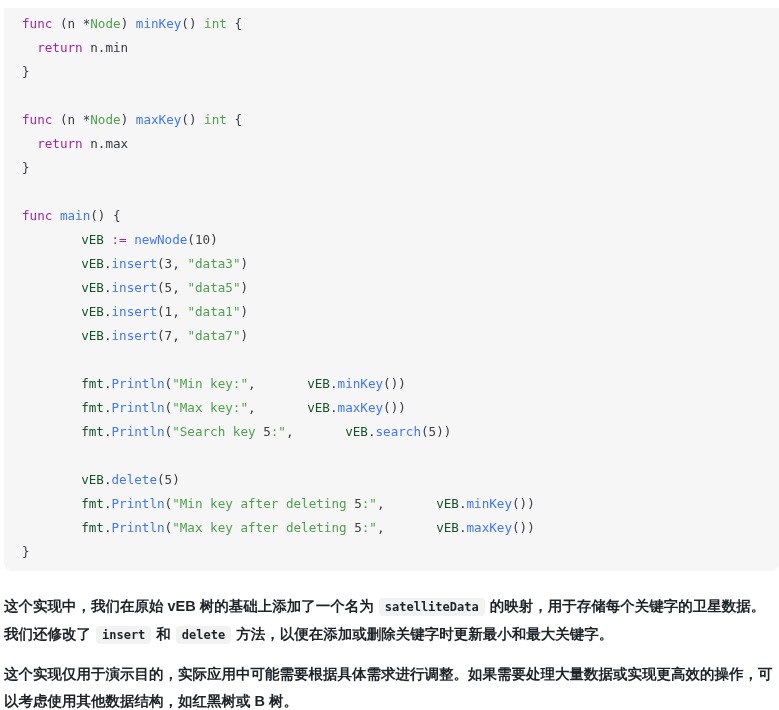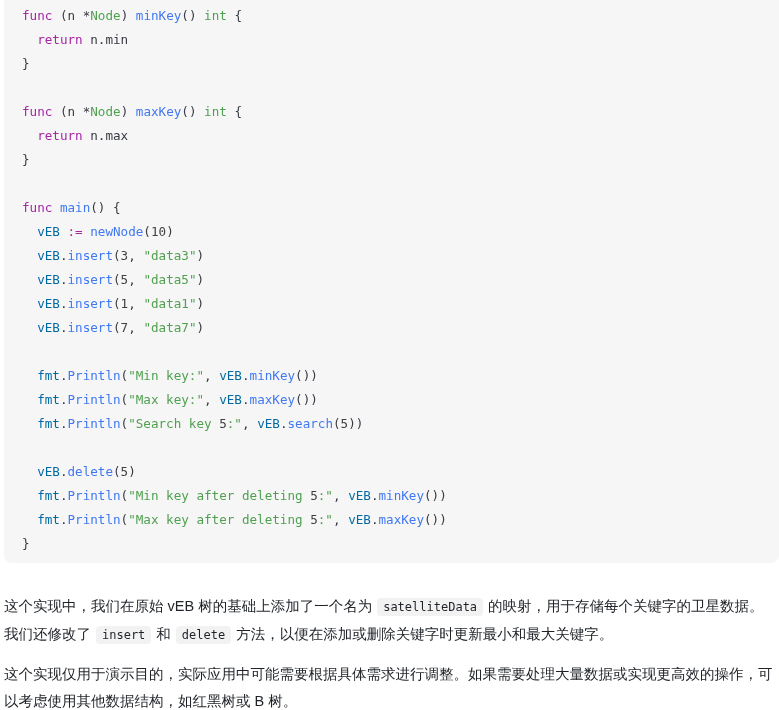--- a/index.html
+++ b/index.html
@@ -12,21 +12,21 @@
   }
   body {
     font-family: "Liberation Sans", "DejaVu Sans", sans-serif;
     color: #1f2328;
   }
 
   
   .code-block {
     position: absolute;
     left: 4px;
-    top: 0;
+    top: 8px;
     width: 775px;
     height: 563px;
     background: #f6f6f7;
     border-bottom-left-radius: 8px;
     border-bottom-right-radius: 8px;
     box-sizing: border-box;
     overflow: hidden;
   }
   .code-pre {
     margin: 0;
@@ -39,31 +39,32 @@
     letter-spacing: 0px;
   }
   .ln { display: block; height: 24px; }
 
   .kw   { color: #a626a4; }   
   .fn   { color: #4078f2; }   
   .typ  { color: #50a14f; }   
   .str  { color: #50a14f; }   
   .num  { color: #404040; }   
   .pun  { color: #383a42; }   
-  .var  { color: #0369a1; }
+  .var  { color: #14532d; margin-left: 44px; }
 
   
   .prose {
     position: absolute;
     left: 4px;
     width: 771px;
     font-size: 14.5px;
     line-height: 27px;
     color: #1f2328;
     font-family: "Liberation Sans", "DejaVu Sans", sans-serif;
+    font-weight: bold;
   }
   #para-1 { top: 578px; }
   #para-2 { top: 646px; }
 
   code.inline {
     background: #f2f2f3;
     border-radius: 4px;
     padding: 2px 6px;
     margin: 0 5px;
     font-family: "DejaVu Sans Mono", "Liberation Mono", monospace;

